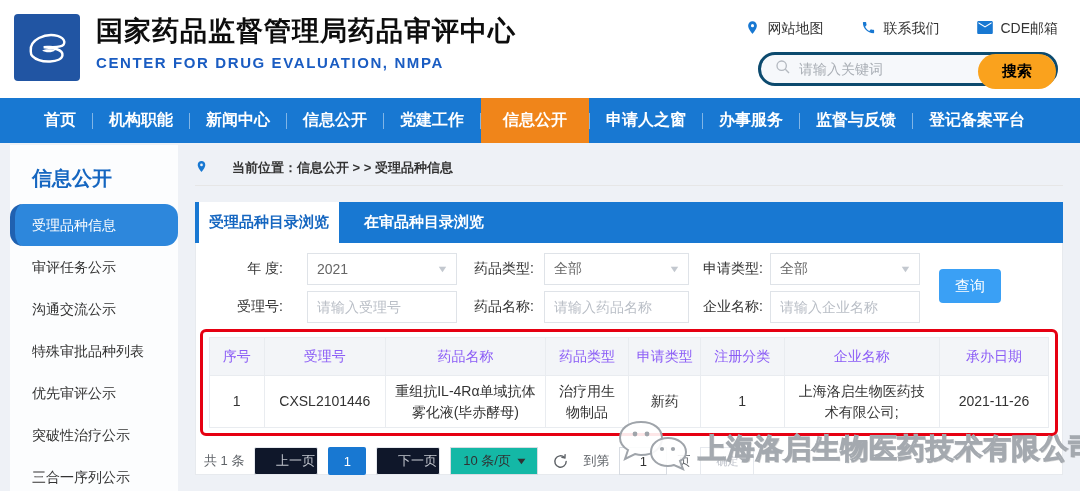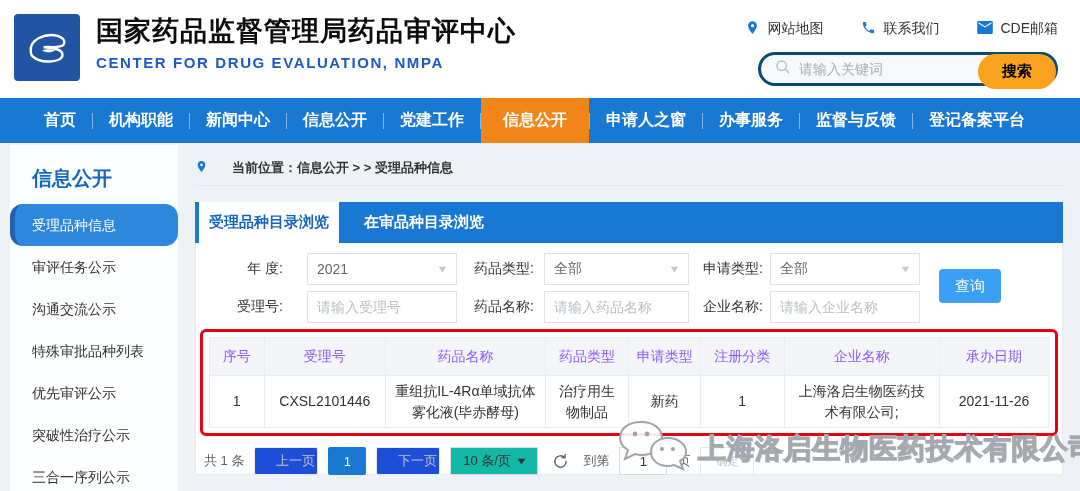--- a/index.html
+++ b/index.html
@@ -56,21 +56,21 @@
 
   
   .redbox { margin:4px 4px 0 4px; border:3px solid #e60012; border-radius:6px; padding:5px 6px; background:#fff; }
   table { width:100%; border-collapse:collapse; table-layout:fixed; }
   th { background:#f3f5f8; border:1px solid #e9ecf0; height:38px; font-size:14px; font-weight:normal; color:#8b5cf6; }
   td { border:1px solid #e9ecf0; height:52px; text-align:center; vertical-align:middle; font-size:14px; color:#333; padding:3px 8px; line-height:1.45; }
   .c0{width:6.5%} .c1{width:14.5%} .c2{width:19%} .c3{width:10%} .c4{width:8.5%} .c5{width:10%} .c6{width:18.5%} .c7{width:13%}
 
   
   .pager { display:flex; align-items:center; gap:10px; margin:11px 0 0 8px; font-size:13px; color:#5f6368; }
-  .pg-btn { min-width:64px; height:28px; display:flex; align-items:center; justify-content:center; border:1px solid #e6e9ee; background:#1d4ed8; color:#c0c4cc; font-size:13px; border-radius:2px; cursor:pointer;padding-left:18px; }
+  .pg-btn { min-width:64px; height:28px; display:flex; align-items:center; justify-content:center; border:1px solid #e6e9ee; background:#0f172a; color:#c0c4cc; font-size:13px; border-radius:2px; cursor:pointer;padding-left:18px; }
   .pg-cur { width:38px; height:28px; display:flex; align-items:center; justify-content:center; background:#1878d2; color:#fff; font-size:13px; border-radius:2px; cursor:pointer; }
   .pg-size { width:88px; height:28px; display:flex; align-items:center; justify-content:center; gap:6px; border:1px solid #d8dce2; color:#303133; font-size:13px; cursor:pointer; background:#14b8a6; }
   .pg-size .caret2 { font-size:9px; color:#303133; transform:scaleX(1.5); }
   .pg-input { width:48px; height:28px; border:1px solid #d8dce2; text-align:center; font-size:13px; color:#333; outline:none; font-family:inherit; }
   .refresh { display:flex; align-items:center; cursor:pointer; margin:0 4px; }
   .pg-confirm { width:54px; height:28px; display:flex; align-items:center; justify-content:center; border:1px solid #e6e9ee; background:#fff; color:#c0c4cc; font-size:11px; cursor:pointer; }
 
   
   .watermark { position:absolute; left:616px; top:418px; display:flex; align-items:center; gap:4px; z-index:40; pointer-events:none; }
   .wm-text { font-size:28px; font-weight:bold; white-space:nowrap; color:rgba(255,255,255,0.82);

